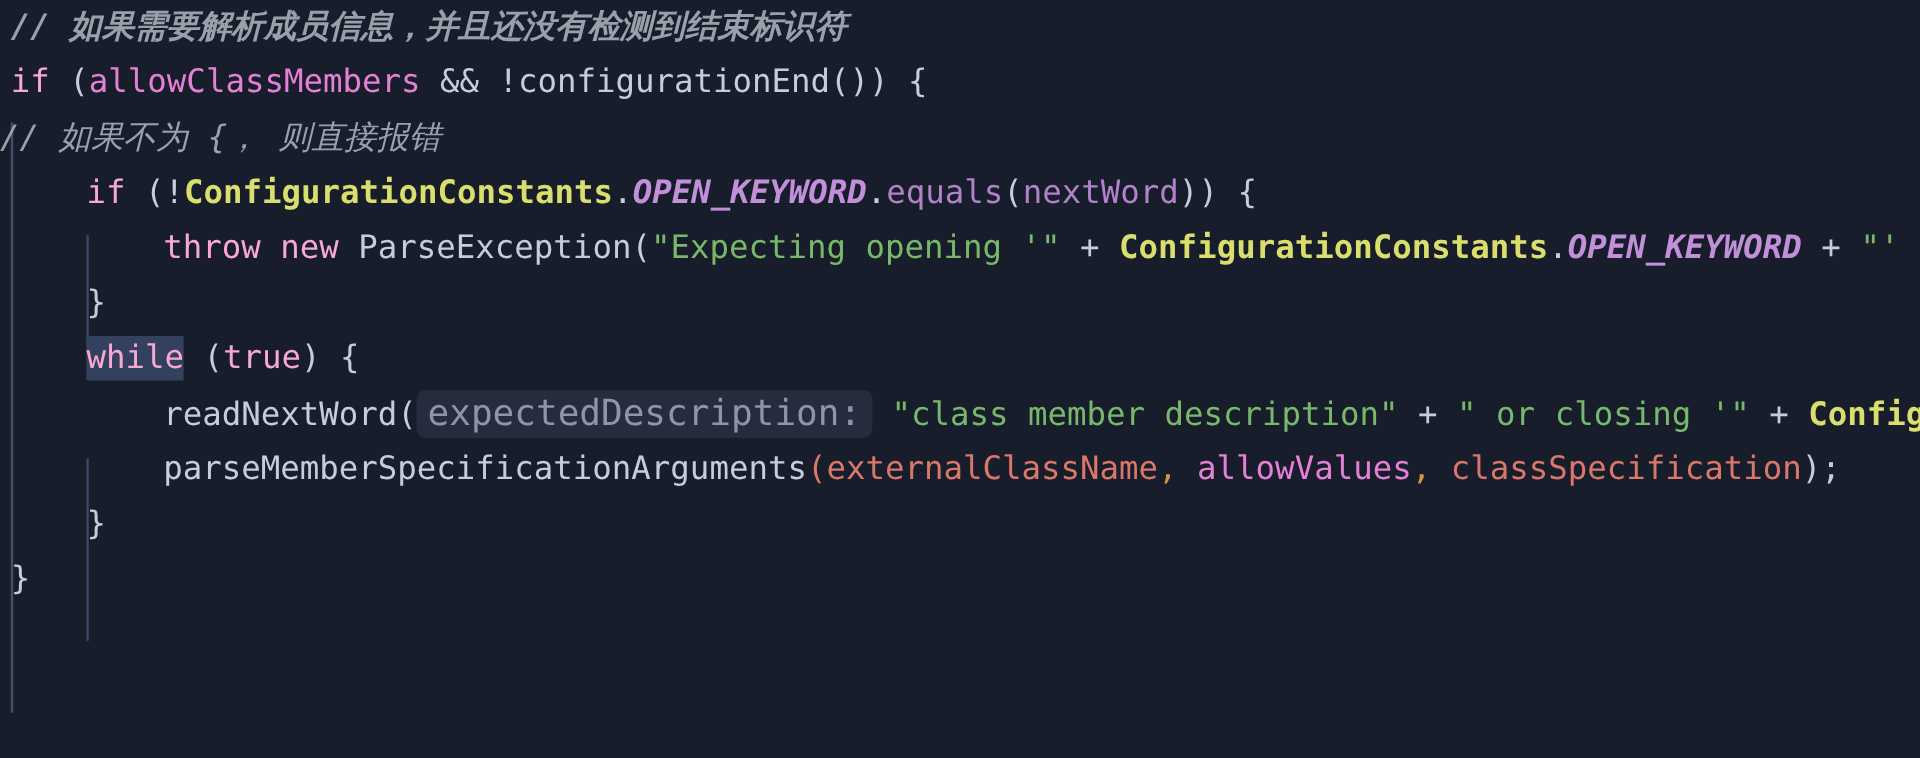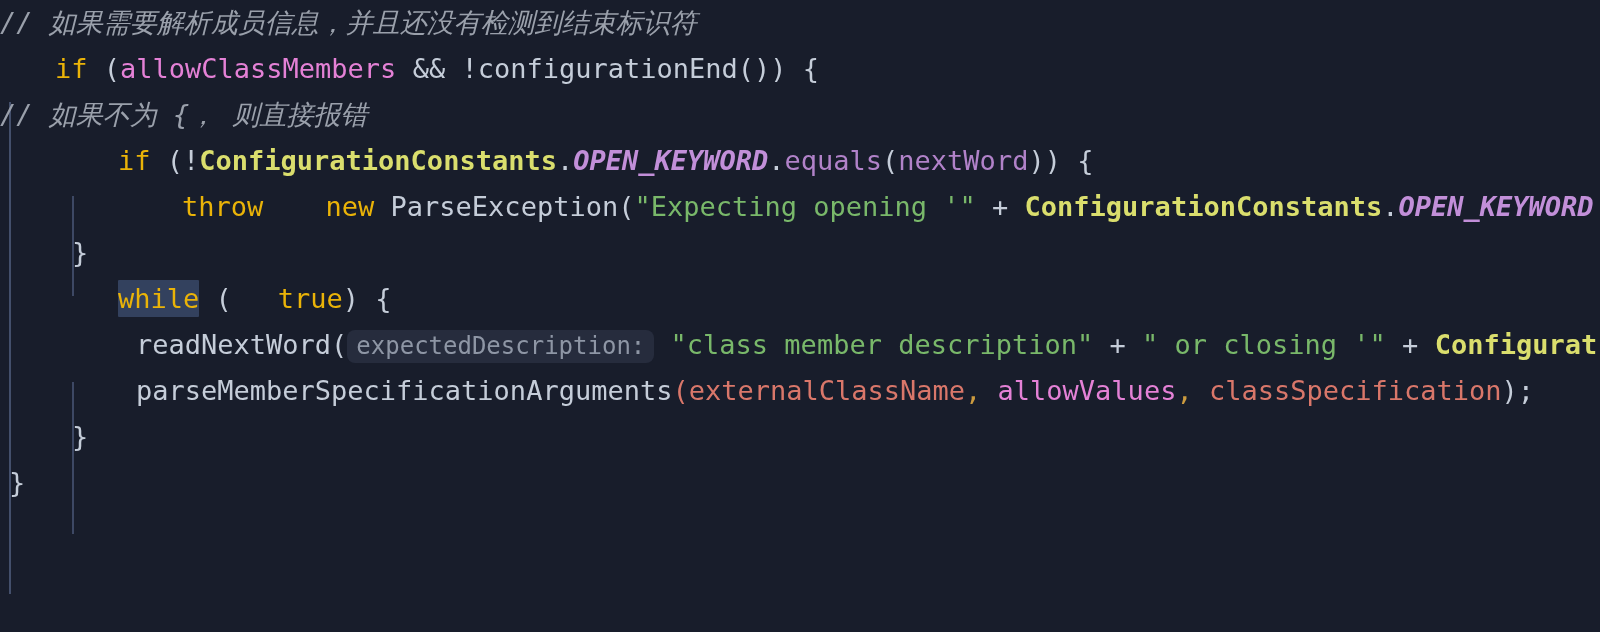--- a/index.html
+++ b/index.html
@@ -42,21 +42,21 @@
     height: 46px;
     line-height: 46px;
     white-space: pre;
     font-size: 27px;
     letter-spacing: 0px;
     color: #c5cdd9;
     position: relative;
   }
 
   
-  .kw       { color: #eab308; margin-left: 46px; }
+  .kw       { color: #f9a8d4; }
   .cmt      { color: #9aa0ab; font-style: italic; }
   .cls      { color: #dade6d; font-weight: bold; margin-top: 36px; }
   .const    { color: #c28fd9; font-style: italic; font-weight: bold; }
   .str      { color: #79b86a; }
   .pun      { color: #c5cdd9; }
   .field    { color: #e481d6; }
   .param    { color: #d9776a; }
   .method   { color: #b182c9; }
   .comma    { color: #cc9b3f; }
   .op       { color: #c5cdd9; }
@@ -67,36 +67,36 @@
     border-radius: 1px;
     padding: 3px 0;
   }
 
   
   .hint {
     background: #262c3d;
     color: #8e96a5;
     border-radius: 8px;
     padding: 2px 9px 3px 9px;
-    font-size: 24px;
+    font-size: 30px;
     font-style: normal;
   }
 </style>
 </head>
 <body>
 
 <div id="editor">
 
   <div class="guide level1" style="top:102px; height:492px;"></div>
   <div class="guide level2" style="top:196px; height:100px;"></div>
   <div class="guide level2" style="top:382px; height:152px;"></div>
 
   <div class="code-area">
 
-    <div class="line" style=""><span class="cmt">// 如果需要解析成员信息，并且还没有检测到结束标识符</span></div>
+    <div class="line" style="padding-left:9px;font-weight:bold;"><span class="cmt">// 如果需要解析成员信息，并且还没有检测到结束标识符</span></div>
 
     <div class="line" style="padding-left:9px;"><span class="kw">if</span><span class="pun"> (</span><span class="field">allowClassMembers</span><span class="op"> &amp;&amp; </span><span class="pun">!configurationEnd()) {</span></div>
 
     <div class="line" style=""><span class="cmt">// 如果不为 {， 则直接报错</span></div>
 
     <div class="line" style="padding-left:72px;"><span class="kw">if</span><span class="pun"> (!</span><span class="cls">ConfigurationConstants</span><span class="pun">.</span><span class="const">OPEN_KEYWORD</span><span class="pun">.</span><span class="method">equals</span><span class="pun">(</span><span class="method">nextWord</span><span class="pun">)) {</span></div>
 
     <div class="line" style="padding-left:136px;"><span class="kw">throw</span><span class="pun"> </span><span class="kw">new</span><span class="pun"> ParseException(</span><span class="str">"Expecting opening '"</span><span class="op"> + </span><span class="cls">ConfigurationConstants</span><span class="pun">.</span><span class="const">OPEN_KEYWORD</span><span class="op"> + </span><span class="str">"' at </span></div>
 
     <div class="line" style="padding-left:72px;"><span class="pun">}</span></div>

